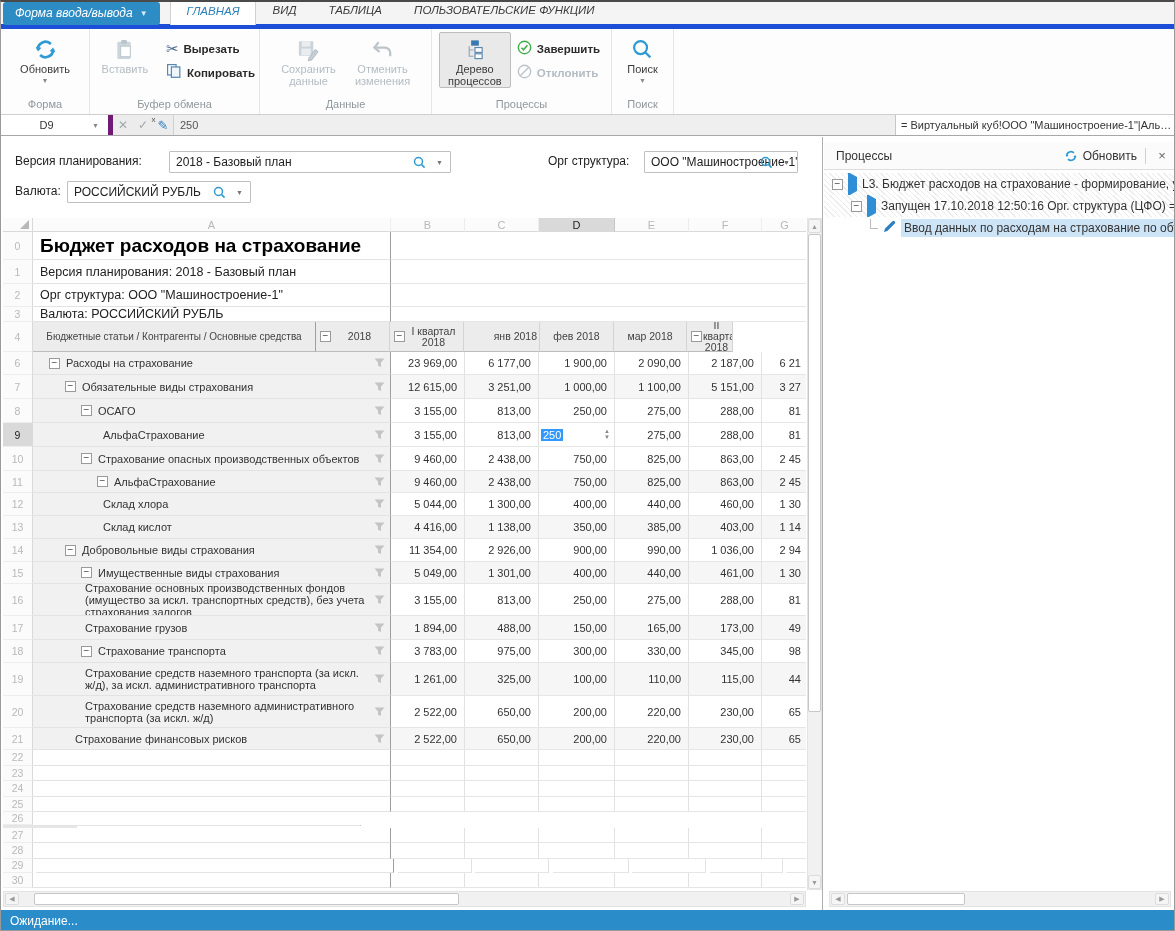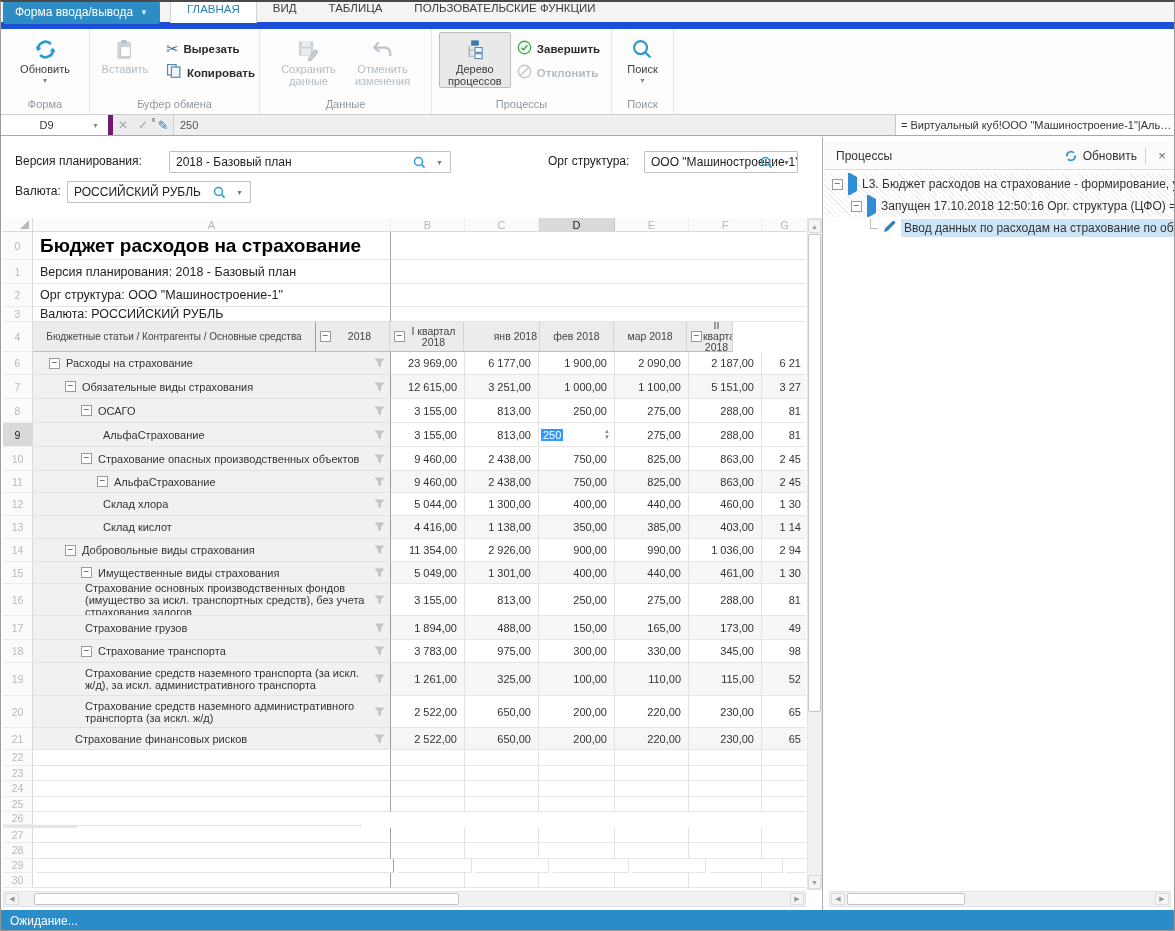--- a/index.html
+++ b/index.html
@@ -1,20 +1,20 @@
 <!DOCTYPE html>
 <html><head>
 <meta charset="utf-8">
 <style>
   * { box-sizing: border-box; margin:0; padding:0; }
   html,body { width:1175px; height:931px; font-family:"Liberation Sans", sans-serif; background:#e6e6e6; }
   .window { position:relative; width:1175px; height:931px; background:#fff; border:1px solid #9a9a9a; border-top:2px solid #4a4a4a; overflow:hidden; }
 
   
-  .tabstrip { position:absolute; left:0; top:0; width:100%; height:27px; background:#f4f4f4; border-bottom:7px solid #1d4ed8; display:flex; align-items:center; }
+  .tabstrip { position:absolute; left:0; top:0; width:100%; height:27px; background:#f4f4f4; border-bottom:5px solid #1d4ed8; display:flex; align-items:center;font-style:italic; }
   .appbtn { margin:2px 10px 2px 2px; height:23px; background:#2e8cc4; color:#fff; border-radius:3px; font-size:12px; display:flex; align-items:center; padding:0 12px; gap:7px; align-self:center; cursor:default; }
   .appbtn .dn { font-size:8px; color:#d7ecfa; }
   .tab { height:26px; padding:6px 16px 0 16px; font-size:11.5px; color:#3c3c3c; background:transparent; }
   .tab.active { background:#fff; border:1px solid #d0d0d0; border-bottom:none; color:#2a7fb8; margin-bottom:-1px; height:27px; }
 
   
   .ribbon { position:absolute; left:0; top:27px; width:100%; height:86px; background:#fdfdfd; border-bottom:1px solid #cfcfcf; display:flex; }
   .rgroup { display:flex; flex-direction:column; border-right:1px solid #e6e6e6; padding-top:3px; }
   .rgroup:nth-child(1){ width:89px; } .rgroup:nth-child(2){ width:170px; } .rgroup:nth-child(3){ width:172px; }
   .rgroup:nth-child(4){ width:180px; } .rgroup:nth-child(5){ width:62px; }
@@ -569,21 +569,21 @@
               <span class="txt">Страхование средств наземного транспорта (за искл. ж/д), за искл. административного транспорта</span>
               <span class="funnel"><svg width="11" height="10" viewBox="0 0 11 10">
                   <path d="M0.5 0.5h10L7 4.6V9L4 7.8V4.6Z" fill="#c4c4c4"></path>
                 </svg></span>
             </div>
             <div class="gc vcell shade" style="width: 74px;">1 261,00</div>
             <div class="gc vcell shade" style="width: 74px;">325,00</div>
             <div class="gc vcell shade" style="width: 76px;">100,00</div>
             <div class="gc vcell shade" style="width: 74px;">110,00</div>
             <div class="gc vcell shade" style="width: 73px;">115,00</div>
-            <div class="gc vcell shade wide" style="width: 46px;">52</div>
+            <div class="gc vcell shade wide" style="width: 46px;">44</div>
           </div>
           <div class="grow" style="height: 32px;">
             <div class="gc gut" style="width: 30px;">20</div>
             <div class="gc acell lbl" style="width: 358px; padding-left: 52px;">
               <span class="txt">Страхование средств наземного административного транспорта (за искл. ж/д)</span>
               <span class="funnel"><svg width="11" height="10" viewBox="0 0 11 10">
                   <path d="M0.5 0.5h10L7 4.6V9L4 7.8V4.6Z" fill="#c4c4c4"></path>
                 </svg></span>
             </div>
             <div class="gc vcell" style="width: 74px;">2 522,00</div>

